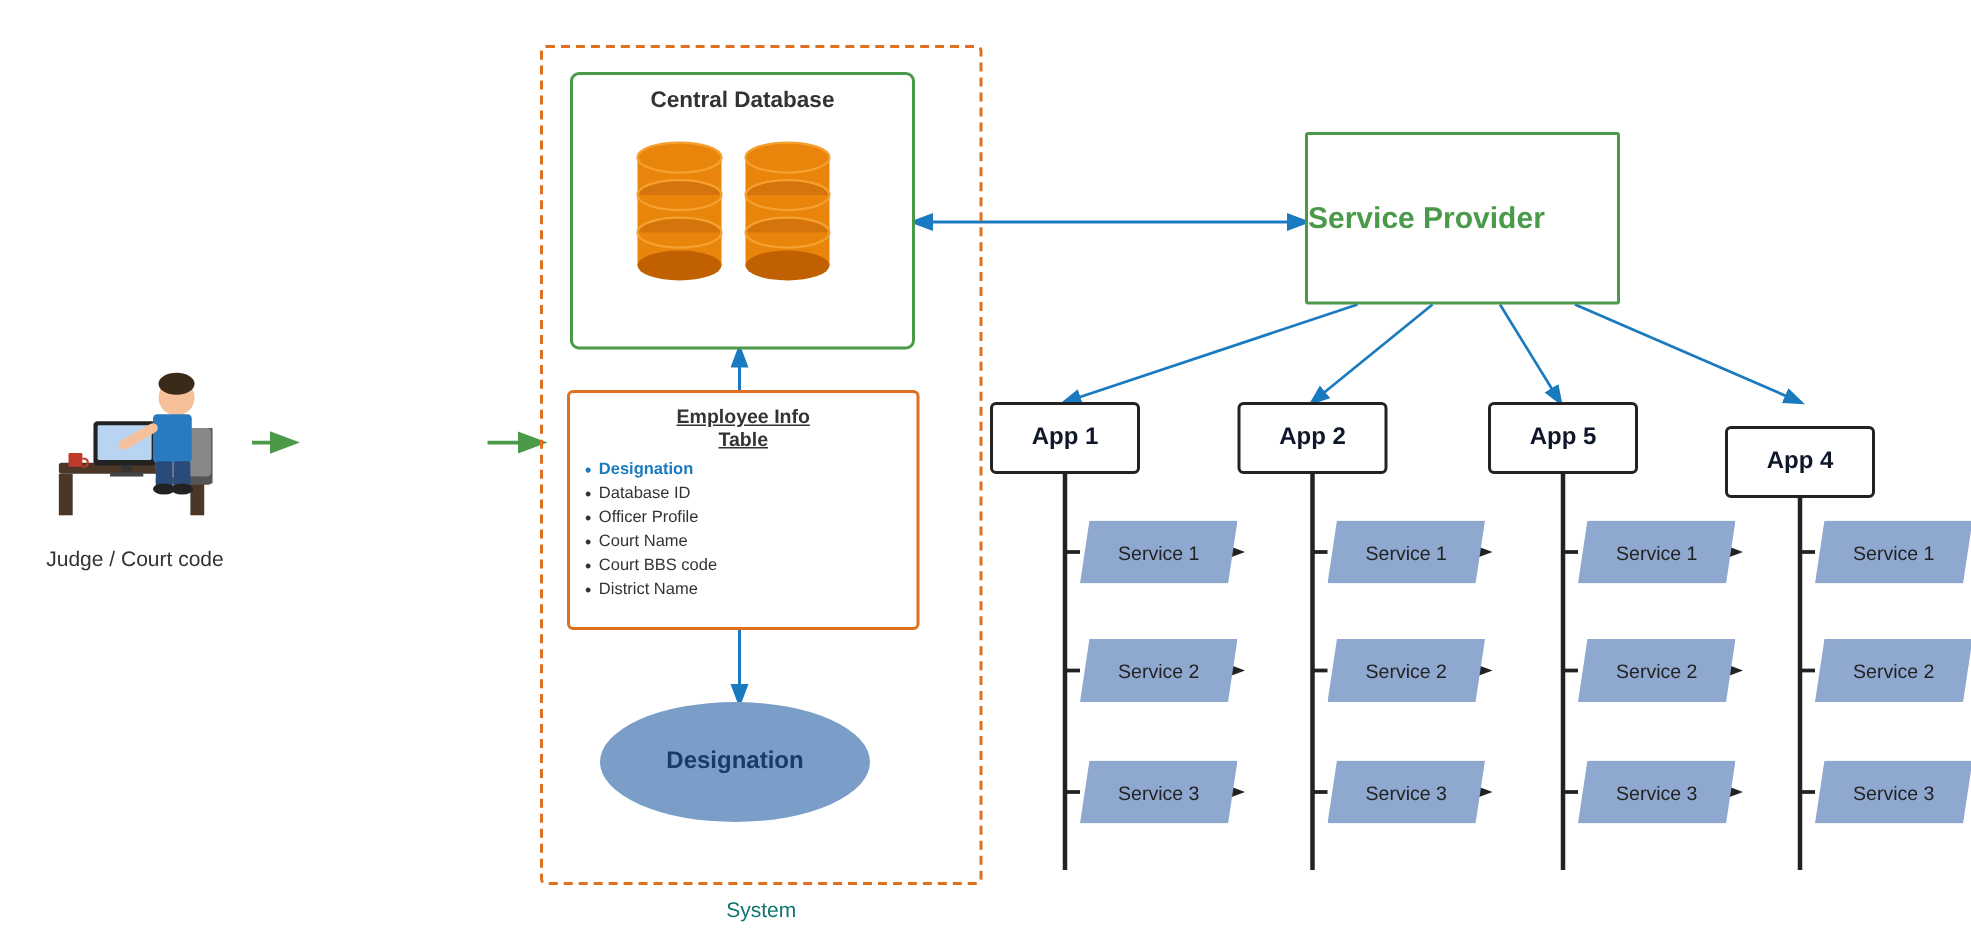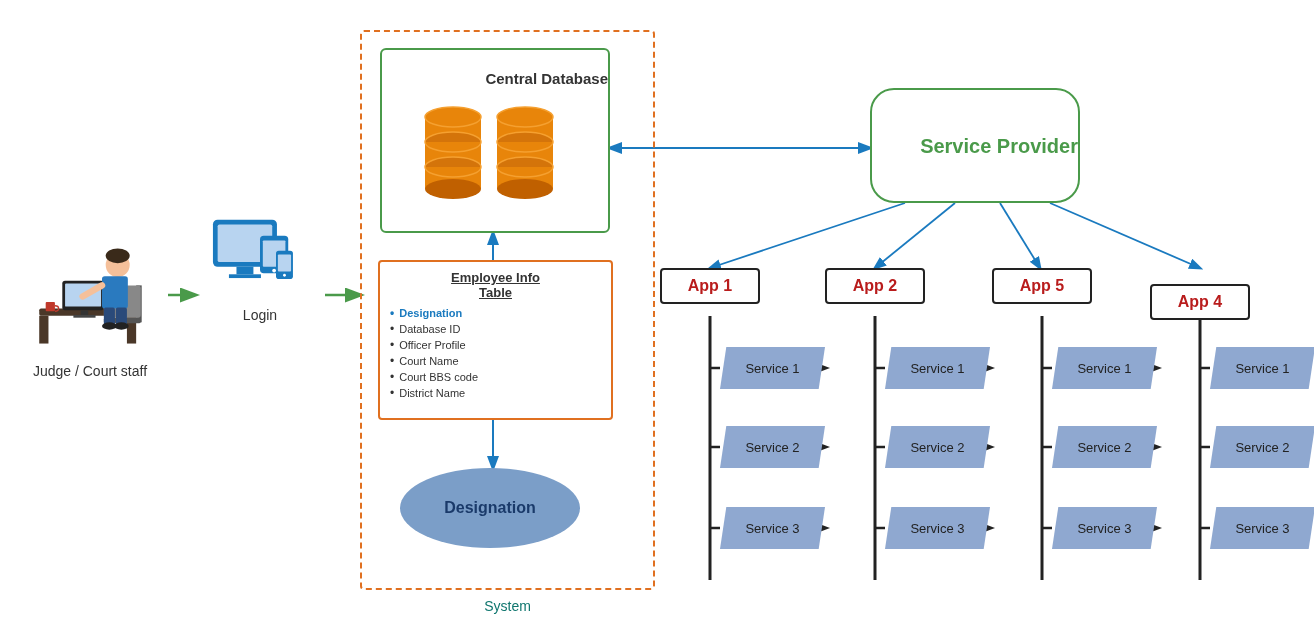--- a/index.html
+++ b/index.html
@@ -90,22 +90,22 @@
       height: 185px;
       border: 2px solid #4a9a4a;
       border-radius: 6px;
       background: #fff;
     }
 
     .central-db-title {
       font-size: 15px;
       font-weight: bold;
       color: #333;
-      text-align: right;
-      margin-top: 20px;
+      text-align: center;
+      margin-top: 8px;
     }
 
     
     .db-cylinders {
       margin: 5px auto 0;
       display: block;
     }
 
     
     .emp-table-box {
@@ -181,49 +181,49 @@
     }
 
     
     .service-provider-box {
       position: absolute;
       left: 870px;
       top: 88px;
       width: 210px;
       height: 115px;
       border: 2px solid #4a9a4a;
-      border-radius: 24px;
+      border-radius: 2px;
       background: #fff;
       display: flex;
       align-items: center;
-      justify-content: flex-end;
+      justify-content: flex-start;
     }
 
     .service-provider-label {
       font-size: 20px;
       color: #4a9a4a;
       font-weight: bold;
       text-align: center;
       line-height: 1.3;
     }
 
     
     .app-box {
       position: absolute;
       width: 100px;
-      height: 36px;
+      height: 48px;
       background: #fff;
       border: 2.5px solid #222;
       border-radius: 4px;
       display: flex;
       align-items: center;
       justify-content: center;
       font-size: 16px;
       font-weight: bold;
-      color: #b91c1c;
+      color: #0f172a;
     }
 
     
     .service-item {
       position: absolute;
       width: 105px;
       height: 42px;
       background: #8fa8d0;
       clip-path: polygon(6% 0%, 100% 0%, 94% 100%, 0% 100%);
       display: flex;
@@ -347,41 +347,23 @@
       <rect x="75" y="84" width="12" height="20" fill="#2a4a7a" rx="2"></rect>
       <rect x="88" y="84" width="12" height="20" fill="#2a4a7a" rx="2"></rect>
 
       <ellipse cx="81" cy="104" rx="8" ry="4" fill="#222"></ellipse>
       <ellipse cx="94" cy="104" rx="8" ry="4" fill="#222"></ellipse>
 
       <rect x="12" y="78" width="10" height="10" fill="#c0392b" rx="1"></rect>
       <path d="M22 82 Q26 82 26 85 Q26 88 22 88" fill="none" stroke="#c0392b" stroke-width="1.5"></path>
     </svg>
     <div class="judge-label">Judge / Court
-staff</div>
-  </div>
-
-  <div class="login-section">
-    <svg class="login-icon" viewBox="0 0 110 85">
-
-      <rect x="5" y="5" width="68" height="50" fill="#1a7abf" rx="5"></rect>
-      <rect x="10" y="10" width="58" height="40" fill="#b8d4f0" rx="2"></rect>
-      <rect x="30" y="55" width="18" height="8" fill="#1a7abf"></rect>
-      <rect x="22" y="63" width="34" height="4" fill="#1a7abf"></rect>
-
-      <rect x="55" y="22" width="30" height="40" fill="#1a7abf" rx="4"></rect>
-      <rect x="58" y="27" width="24" height="28" fill="#b8d4f0" rx="1"></rect>
-      <circle cx="70" cy="59" r="2" fill="#fff"></circle>
-
-      <rect x="72" y="38" width="18" height="30" fill="#1a7abf" rx="3"></rect>
-      <rect x="74" y="42" width="14" height="18" fill="#b8d4f0" rx="1"></rect>
-      <circle cx="81" cy="64" r="1.5" fill="#fff"></circle>
-    </svg>
-    <div class="login-label">Login</div>
-  </div>
+code</div>
+  </div>
+
 
   <div class="system-box"></div>
   <div class="system-label">System</div>
 
   <div class="central-db-box">
     <div class="central-db-title">Central Database</div>
     <svg class="db-cylinders" width="180" height="120" viewBox="0 0 180 120">
 
       <ellipse cx="48" cy="25" rx="28" ry="10" fill="#e8850a"></ellipse>
       <rect x="20" y="25" width="56" height="25" fill="#e8850a"></rect>

